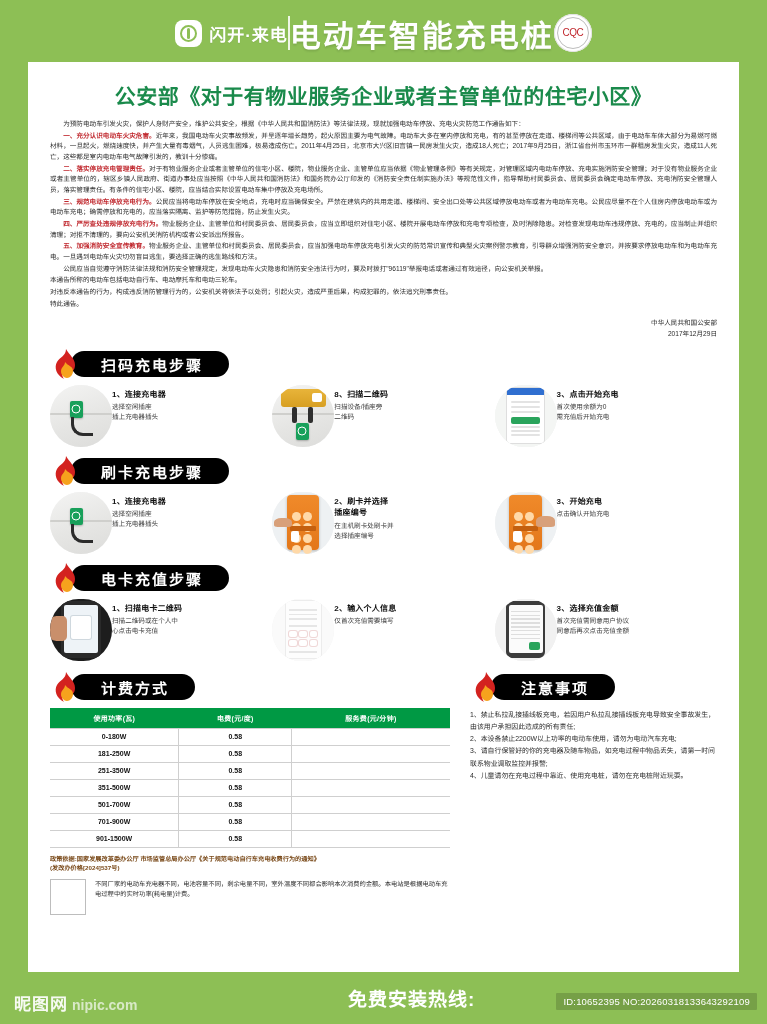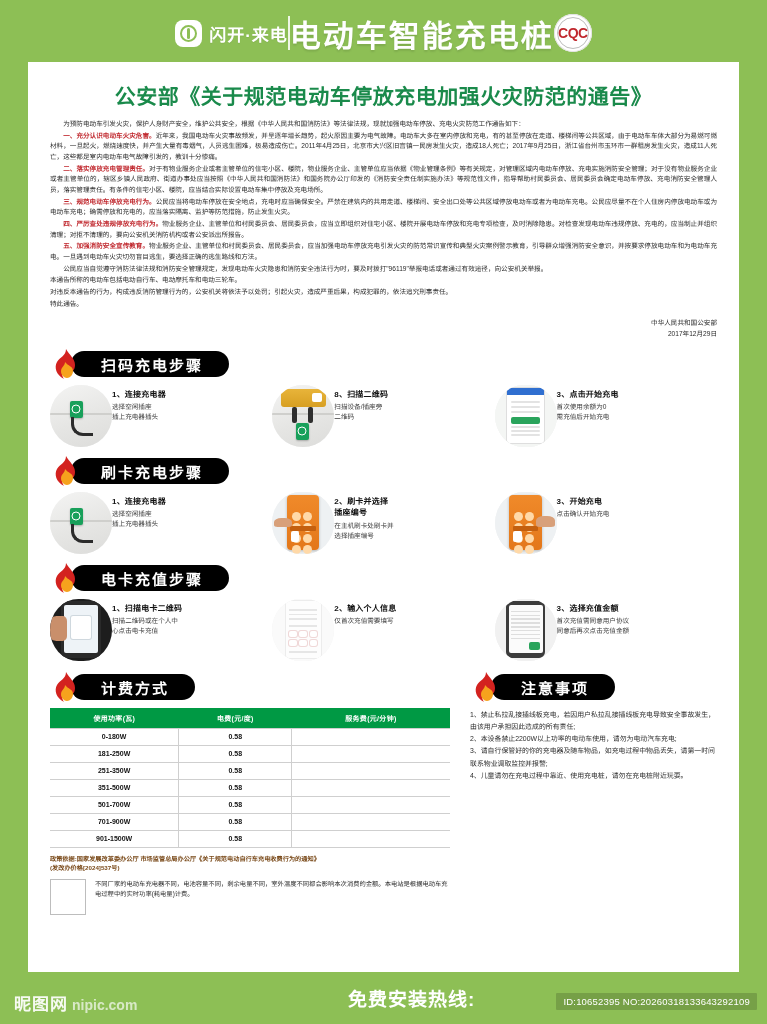--- a/index.html
+++ b/index.html
@@ -46,21 +46,21 @@
     width:38px;height:38px;border-radius:50%;
     background:#fff;flex:none;position:relative;
     display:flex;align-items:center;justify-content:center;
     box-shadow:inset 0 0 0 1px #e2e2e2;
   }
   .seal .ring{
     position:absolute;inset:3px;border-radius:50%;
     border:1px solid #bdbdbd;
   }
   .seal .cqc{
-    font-size:14px;font-weight:bold;color:#c0272d;line-height:1;
+    font-size:10px;font-weight:normal;color:#c0272d;line-height:1;
     letter-spacing:-.5px;
     text-align:right;
   }
 
   
   .page{
     position:absolute;left:28px;top:62px;
     width:711px;height:910px;
     background:#fff;
     box-sizing:border-box;
@@ -222,21 +222,21 @@
   <div class="divider-v"></div>
   <div class="main-title">电动车智能充电桩</div>
   <div class="seal">
     <span class="ring"></span>
     <span class="cqc">CQC</span>
   </div>
 </div>
 
 <div class="page">
 
-  <div class="notice-title">公安部《关于规范电动车停放充电加强火灾防范的通告》</div>
+  <div class="notice-title">公安部《对于有物业服务企业或者主管单位的住宅小区》</div>
   <div class="notice-body">
     <p>为预防电动车引发火灾，保护人身财产安全，维护公共安全，根据《中华人民共和国消防法》等法律法规，现就加强电动车停放、充电火灾防范工作通告如下：</p>
     <p><span class="hl">一、充分认识电动车火灾危害。</span><span>近年来，我国电动车火灾事故频发，并呈逐年增长趋势，起火原因主要为电气故障。电动车大多在室内停放和充电，有的甚至停放在走道、楼梯间等公共区域，由于电动车车体大部分为易燃可燃材料，一旦起火，燃烧速度快，并产生大量有毒烟气，人员逃生困难，极易造成伤亡。2011年4月25日，北京市大兴区旧宫镇一民房发生火灾，造成18人死亡；2017年9月25日，浙江省台州市玉环市一群租房发生火灾，造成11人死亡，这些都是室内电动车电气故障引发的，教训十分惨痛。</span></p>
     <p><span class="hl">二、落实停放充电管理责任。</span><span>对于有物业服务企业或者主管单位的住宅小区、楼院，物业服务企业、主管单位应当依据《物业管理条例》等有关规定，对管理区域内电动车停放、充电实施消防安全管理；对于没有物业服务企业或者主管单位的，辖区乡镇人民政府、街道办事处应当按照《中华人民共和国消防法》和国务院办公厅印发的《消防安全责任制实施办法》等规范性文件，指导帮助村民委员会、居民委员会确定电动车停放、充电消防安全管理人员，落实管理责任。有条件的住宅小区、楼院，应当结合实际设置电动车集中停放及充电场所。</span></p>
     <p><span class="hl">三、规范电动车停放充电行为。</span><span>公民应当将电动车停放在安全地点，充电时应当确保安全。严禁在建筑内的共用走道、楼梯间、安全出口处等公共区域停放电动车或者为电动车充电。公民应尽量不在个人住房内停放电动车或为电动车充电；确需停放和充电的，应当落实隔离、监护等防范措施，防止发生火灾。</span></p>
     <p><span class="hl">四、严厉查处违规停放充电行为。</span><span>物业服务企业、主管单位和村民委员会、居民委员会，应当立即组织对住宅小区、楼院开展电动车停放和充电专项检查，及时消除隐患。对检查发现电动车违规停放、充电的，应当制止并组织清理；对拒不清理的，要向公安机关消防机构或者公安派出所报告。</span></p>
     <p><span class="hl">五、加强消防安全宣传教育。</span><span>物业服务企业、主管单位和村民委员会、居民委员会，应当加强电动车停放充电引发火灾的防范常识宣传和典型火灾案例警示教育，引导群众增强消防安全意识，并按要求停放电动车和为电动车充电。一旦遇到电动车火灾切勿盲目逃生，要选择正确的逃生路线和方法。</span></p>
     <p>公民应当自觉遵守消防法律法规和消防安全管理规定，发现电动车火灾隐患和消防安全违法行为时，要及时拨打"96119"举报电话或者通过有效途径，向公安机关举报。</p>
     <p class="noind">本通告所称的电动车包括电动自行车、电动摩托车和电动三轮车。</p>
     <p class="noind">对违反本通告的行为，构成违反消防管理行为的，公安机关将依法予以处罚；引起火灾，造成严重后果，构成犯罪的，依法追究刑事责任。</p>

